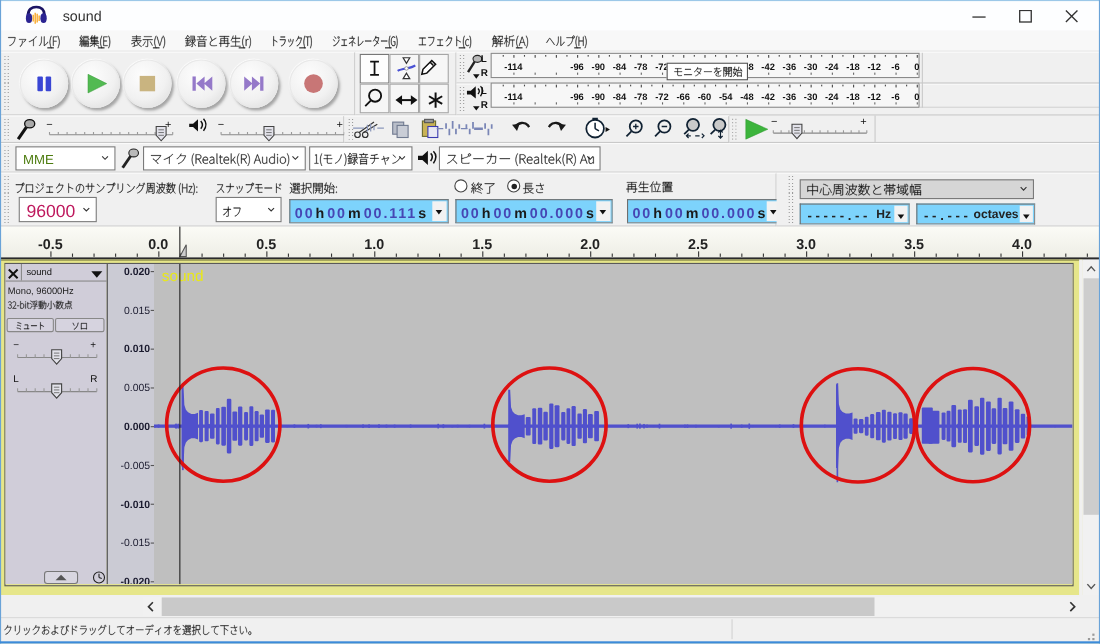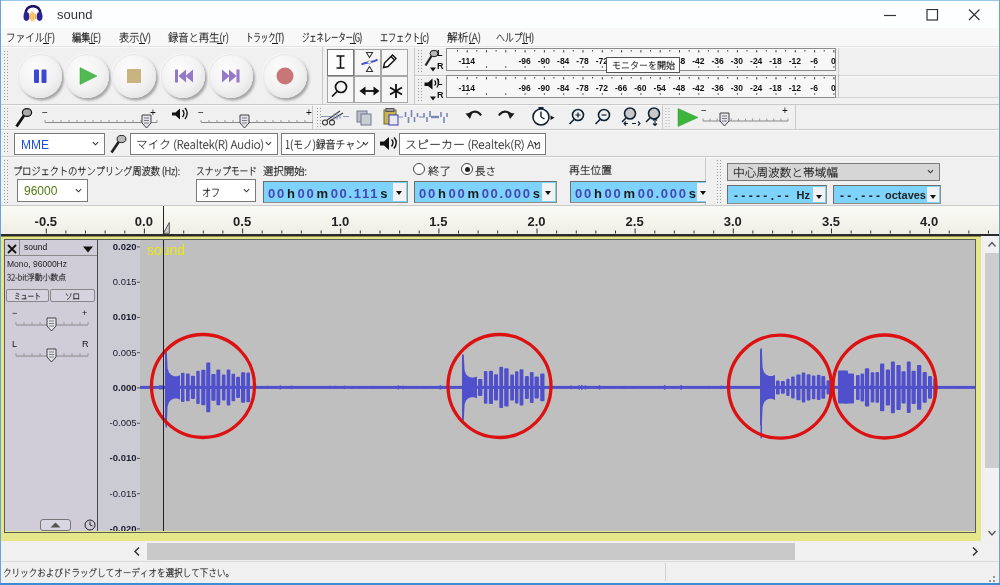--- a/index.html
+++ b/index.html
@@ -451,21 +451,21 @@
       <line x1="220.9" y1="13.5" x2="220.9" y2="16" stroke="#999" stroke-width="1"></line>
       <line x1="228.0" y1="13.5" x2="228.0" y2="16" stroke="#999" stroke-width="1"></line>
       <g transform="translate(160,8)">
         <path d="M0 0 h9 v8 l-4.5 5 l-4.5 -5 Z" fill="#e2e2ea" stroke="#444" stroke-width="1"></path>
 <path d="M2 3 h5 M2 5.5 h5 M2 8 h5" stroke="#666" stroke-width="0.8"></path>
       </g>
 </svg>
 <div class="tb" style="left:0;top:130px;width:1000px;height:27px;border-right:0;"></div>
 <div class="grip" style="left:3px;top:133px;height:21px;"></div>
 <div class="combo" style="left:14px;top:133px;width:91px;height:22px;">
-      <div style="position:absolute;left:6px;top:4px;font-size:12px;color:#1d4ed8;">MME</div>
+      <div style="position:absolute;left:6px;top:4px;font-size:12px;color:#4d7c0f;">MME</div>
       <svg class="chev" viewBox="0 0 8 8">
         <path d="M1 2.5 L4 5.5 L7 2.5" stroke="#333" stroke-width="1.2" fill="none"></path>
       </svg>
     </div>
 <svg class="abs" style="left:108px;top:133px" width="22" height="22" viewBox="0 0 22 22">
 <ellipse cx="13.5" cy="6" rx="4.4" ry="3.6" fill="#b9b9b9" stroke="#222" stroke-width="1"></ellipse>
 <path d="M10.8 8.8 L3.5 19.5" stroke="#222" stroke-width="2.6"></path>
     </svg>
 <div class="combo" style="left:130px;top:133px;width:148px;height:22px;">
       <svg class="chev" viewBox="0 0 8 8">
@@ -503,21 +503,21 @@
 <svg style="position:absolute;left:196px;top:162.9px;overflow:visible" width="63" height="16">
       <path transform="translate(0,12.1) scale(0.7922,1)" d="M8.4 -7.3Q8.4 -7.2 8.3 -7.1Q8.3 -7.0 8.3 -7.0Q8.1 -6.4 7.7 -5.8Q7.4 -5.1 7.0 -4.4Q6.5 -3.8 6.1 -3.3Q5.5 -2.7 4.8 -2.1Q4.1 -1.4 3.3 -0.9Q2.5 -0.4 1.6 0.0L1.4 -0.3Q2.3 -0.6 3.1 -1.1Q3.9 -1.7 4.6 -2.3Q5.3 -3.0 5.9 -3.6Q6.3 -4.1 6.7 -4.7Q7.1 -5.3 7.4 -5.9Q7.8 -6.6 7.9 -7.1Q7.9 -7.1 7.5 -7.1Q7.1 -7.1 6.6 -7.1Q6.1 -7.1 5.5 -7.1Q4.9 -7.1 4.4 -7.1Q3.9 -7.1 3.5 -7.1Q3.2 -7.1 3.1 -7.1Q2.9 -7.1 2.7 -7.1Q2.5 -7.1 2.3 -7.0Q2.2 -7.0 2.2 -7.0V-7.5Q2.2 -7.5 2.3 -7.4Q2.5 -7.4 2.7 -7.4Q2.9 -7.4 3.1 -7.4Q3.2 -7.4 3.5 -7.4Q3.8 -7.4 4.3 -7.4Q4.8 -7.4 5.4 -7.4Q5.9 -7.4 6.4 -7.4Q6.9 -7.4 7.3 -7.4Q7.6 -7.4 7.7 -7.4Q7.9 -7.4 8.0 -7.4Q8.1 -7.4 8.2 -7.4ZM6.2 -3.6Q6.7 -3.2 7.2 -2.7Q7.7 -2.3 8.1 -1.8Q8.6 -1.4 9.0 -0.9Q9.3 -0.5 9.6 -0.1L9.4 0.1Q9.0 -0.4 8.4 -1.0Q7.9 -1.6 7.3 -2.2Q6.6 -2.9 6.0 -3.4Z M16.6 -7.4Q16.6 -7.7 16.6 -8.0Q16.6 -8.2 16.6 -8.3H17.0Q17.0 -8.2 17.0 -8.0Q17.0 -7.7 17.0 -7.4Q17.0 -7.1 17.0 -6.6Q17.0 -6.2 17.0 -5.7Q17.0 -5.3 17.0 -5.0Q17.0 -4.0 16.8 -3.3Q16.6 -2.5 16.2 -1.9Q15.8 -1.2 15.3 -0.7Q14.7 -0.2 14.0 0.2L13.7 -0.0Q14.4 -0.4 14.9 -0.8Q15.5 -1.3 15.8 -1.9Q16.2 -2.5 16.4 -3.3Q16.6 -4.0 16.6 -5.0Q16.6 -5.3 16.6 -5.7Q16.6 -6.2 16.6 -6.6Q16.6 -7.1 16.6 -7.4ZM12.2 -5.7Q12.3 -5.7 12.5 -5.7Q12.7 -5.7 13.0 -5.7Q13.1 -5.7 13.5 -5.7Q13.9 -5.7 14.6 -5.7Q15.2 -5.7 16.0 -5.7Q16.7 -5.7 17.4 -5.7Q18.2 -5.7 18.8 -5.7Q19.4 -5.7 19.8 -5.7Q20.3 -5.7 20.3 -5.7Q20.5 -5.7 20.7 -5.7Q21.0 -5.7 21.0 -5.7V-5.3Q21.0 -5.3 20.7 -5.3Q20.5 -5.3 20.3 -5.3Q20.2 -5.3 19.8 -5.3Q19.4 -5.3 18.8 -5.3Q18.2 -5.3 17.4 -5.3Q16.7 -5.3 16.0 -5.3Q15.2 -5.3 14.6 -5.3Q14.0 -5.3 13.5 -5.3Q13.1 -5.3 13.0 -5.3Q12.7 -5.3 12.5 -5.3Q12.3 -5.3 12.2 -5.3Z M27.1 -6.1Q27.1 -6.0 27.3 -5.7Q27.4 -5.3 27.5 -5.0Q27.6 -4.6 27.8 -4.3Q27.9 -4.0 27.9 -3.8L27.6 -3.7Q27.6 -3.8 27.5 -4.2Q27.3 -4.5 27.2 -4.9Q27.1 -5.2 27.0 -5.5Q26.8 -5.9 26.8 -6.0ZM31.0 -5.7Q31.0 -5.6 30.9 -5.6Q30.9 -5.5 30.9 -5.4Q30.7 -4.4 30.3 -3.5Q29.9 -2.6 29.3 -1.9Q28.5 -0.9 27.6 -0.3Q26.7 0.3 25.8 0.6L25.5 0.3Q26.2 0.1 26.8 -0.2Q27.4 -0.6 28.0 -1.0Q28.6 -1.5 29.0 -2.0Q29.4 -2.5 29.7 -3.1Q30.1 -3.7 30.3 -4.4Q30.5 -5.1 30.6 -5.8ZM24.5 -5.6Q24.6 -5.5 24.7 -5.1Q24.8 -4.8 25.0 -4.4Q25.1 -4.1 25.3 -3.7Q25.4 -3.4 25.5 -3.2L25.2 -3.0Q25.1 -3.2 25.0 -3.6Q24.8 -4.0 24.7 -4.4Q24.5 -4.7 24.4 -5.0Q24.3 -5.4 24.2 -5.5Z M41.9 -7.7Q41.9 -7.4 42.1 -7.2Q42.4 -6.9 42.7 -6.9Q43.0 -6.9 43.3 -7.2Q43.5 -7.4 43.5 -7.7Q43.5 -8.1 43.3 -8.3Q43.0 -8.6 42.7 -8.6Q42.4 -8.6 42.1 -8.3Q41.9 -8.1 41.9 -7.7ZM41.5 -7.7Q41.5 -8.1 41.7 -8.3Q41.9 -8.6 42.1 -8.7Q42.4 -8.9 42.7 -8.9Q43.0 -8.9 43.3 -8.7Q43.5 -8.6 43.7 -8.3Q43.8 -8.1 43.8 -7.7Q43.8 -7.4 43.7 -7.2Q43.5 -6.9 43.3 -6.7Q43.0 -6.6 42.7 -6.6Q42.4 -6.6 42.1 -6.7Q41.9 -6.9 41.7 -7.2Q41.5 -7.4 41.5 -7.7ZM42.1 -7.1Q42.1 -7.1 42.1 -7.0Q42.1 -6.9 42.0 -6.8Q42.0 -6.3 41.8 -5.8Q41.7 -5.2 41.4 -4.7Q41.2 -4.1 41.0 -3.6Q40.7 -3.1 40.4 -2.7Q39.9 -2.1 39.3 -1.5Q38.7 -1.0 38.0 -0.6Q37.2 -0.2 36.2 0.2L35.9 -0.2Q36.9 -0.5 37.7 -0.8Q38.5 -1.2 39.1 -1.8Q39.7 -2.3 40.1 -2.9Q40.6 -3.4 40.9 -4.1Q41.2 -4.9 41.4 -5.6Q41.6 -6.4 41.7 -6.9Q41.6 -6.9 41.1 -6.9Q40.6 -6.9 40.0 -6.9Q39.3 -6.9 38.6 -6.9Q37.9 -6.9 37.2 -6.9Q36.6 -6.9 36.2 -6.9Q35.7 -6.9 35.6 -6.9Q35.3 -6.9 35.1 -6.9Q34.9 -6.9 34.7 -6.9V-7.3Q34.9 -7.3 35.0 -7.3Q35.1 -7.3 35.3 -7.3Q35.4 -7.3 35.6 -7.3Q35.7 -7.3 36.0 -7.3Q36.4 -7.3 36.9 -7.3Q37.4 -7.3 38.0 -7.3Q38.6 -7.3 39.2 -7.3Q39.8 -7.3 40.3 -7.3Q40.8 -7.3 41.1 -7.3Q41.5 -7.3 41.5 -7.3Q41.6 -7.3 41.7 -7.3Q41.8 -7.3 41.9 -7.3Z M46.1 -7.5Q46.3 -7.5 46.5 -7.5Q46.8 -7.5 47.0 -7.5Q47.2 -7.5 47.6 -7.5Q47.9 -7.5 48.5 -7.5Q49.0 -7.5 49.6 -7.5Q50.2 -7.5 50.7 -7.5Q51.2 -7.5 51.6 -7.5Q52.0 -7.5 52.2 -7.5Q52.4 -7.5 52.6 -7.5Q52.8 -7.5 53.0 -7.5V-7.1Q52.8 -7.2 52.6 -7.2Q52.5 -7.2 52.2 -7.2Q52.0 -7.2 51.6 -7.2Q51.2 -7.2 50.7 -7.2Q50.2 -7.2 49.6 -7.2Q49.0 -7.2 48.5 -7.2Q47.9 -7.2 47.6 -7.2Q47.2 -7.2 47.0 -7.2Q46.8 -7.2 46.5 -7.2Q46.3 -7.2 46.1 -7.1ZM49.0 -4.3Q49.0 -3.9 49.0 -3.5Q49.0 -3.0 49.0 -2.6Q49.0 -2.1 49.0 -1.8Q49.0 -1.5 49.0 -1.3Q49.0 -1.0 49.4 -0.7Q49.7 -0.4 50.6 -0.4Q51.4 -0.4 52.1 -0.4Q52.8 -0.5 53.5 -0.5L53.5 -0.2Q53.0 -0.2 52.6 -0.1Q52.1 -0.1 51.6 -0.1Q51.1 -0.1 50.6 -0.1Q49.9 -0.1 49.5 -0.2Q49.1 -0.4 48.9 -0.6Q48.7 -0.9 48.7 -1.2Q48.7 -1.6 48.7 -1.9Q48.7 -2.3 48.7 -2.7Q48.7 -3.1 48.7 -3.5Q48.7 -3.9 48.7 -4.4Q48.7 -4.5 48.7 -4.8Q48.7 -5.1 48.7 -5.5Q48.7 -5.8 48.7 -6.2Q48.7 -6.6 48.7 -6.9Q48.7 -7.2 48.7 -7.4L49.0 -7.3Q49.0 -7.2 49.0 -6.9Q49.0 -6.6 49.0 -6.2Q49.0 -5.8 49.0 -5.5Q49.0 -5.1 49.0 -4.8Q49.0 -4.5 49.0 -4.3ZM45.4 -4.4Q45.6 -4.4 45.8 -4.4Q46.1 -4.4 46.2 -4.4Q46.4 -4.4 46.8 -4.4Q47.2 -4.4 47.7 -4.4Q48.3 -4.4 49.0 -4.4Q49.7 -4.4 50.3 -4.4Q51.0 -4.4 51.6 -4.4Q52.2 -4.4 52.6 -4.4Q53.0 -4.4 53.1 -4.4Q53.3 -4.4 53.4 -4.4Q53.5 -4.4 53.7 -4.4Q53.8 -4.4 53.9 -4.4V-4.0Q53.7 -4.1 53.5 -4.1Q53.3 -4.1 53.1 -4.1Q53.0 -4.1 52.6 -4.1Q52.2 -4.1 51.6 -4.1Q51.0 -4.1 50.3 -4.1Q49.7 -4.1 49.0 -4.1Q48.3 -4.1 47.7 -4.1Q47.2 -4.1 46.8 -4.1Q46.4 -4.1 46.2 -4.1Q46.1 -4.1 45.8 -4.1Q45.6 -4.1 45.4 -4.0Z M56.2 -4.4Q56.4 -4.4 56.5 -4.4Q56.7 -4.4 57.0 -4.4Q57.2 -4.4 57.5 -4.4Q57.6 -4.4 57.9 -4.4Q58.3 -4.4 58.8 -4.4Q59.3 -4.4 59.9 -4.4Q60.5 -4.4 61.1 -4.4Q61.7 -4.4 62.2 -4.4Q62.8 -4.4 63.2 -4.4Q63.5 -4.4 63.7 -4.4Q64.1 -4.4 64.4 -4.4Q64.6 -4.4 64.8 -4.4V-4.0Q64.6 -4.0 64.3 -4.0Q64.1 -4.0 63.7 -4.0Q63.5 -4.0 63.2 -4.0Q62.8 -4.0 62.2 -4.0Q61.7 -4.0 61.1 -4.0Q60.5 -4.0 59.9 -4.0Q59.3 -4.0 58.8 -4.0Q58.3 -4.0 57.9 -4.0Q57.6 -4.0 57.5 -4.0Q57.1 -4.0 56.8 -4.0Q56.4 -4.0 56.2 -4.0Z M72.9 -7.6Q73.1 -7.5 73.2 -7.2Q73.4 -6.9 73.6 -6.6Q73.8 -6.3 73.9 -6.0L73.6 -5.8Q73.5 -6.1 73.4 -6.4Q73.2 -6.7 73.0 -7.0Q72.8 -7.3 72.6 -7.5ZM74.2 -8.2Q74.3 -8.0 74.5 -7.7Q74.7 -7.4 74.9 -7.1Q75.1 -6.8 75.2 -6.5L74.9 -6.4Q74.8 -6.6 74.6 -6.9Q74.4 -7.2 74.2 -7.5Q74.0 -7.8 73.9 -8.0ZM69.6 -0.8Q69.6 -0.9 69.6 -1.3Q69.6 -1.7 69.6 -2.4Q69.6 -3.1 69.6 -3.8Q69.6 -4.5 69.6 -5.2Q69.6 -5.9 69.6 -6.5Q69.6 -7.0 69.6 -7.2Q69.6 -7.4 69.6 -7.7Q69.6 -8.0 69.5 -8.2H70.0Q70.0 -8.0 69.9 -7.7Q69.9 -7.4 69.9 -7.2Q69.9 -6.7 69.9 -6.0Q69.9 -5.3 69.9 -4.6Q69.9 -3.9 69.9 -3.3Q69.9 -2.6 69.9 -2.0Q69.9 -1.5 69.9 -1.2Q69.9 -0.8 69.9 -0.8Q69.9 -0.6 69.9 -0.4Q69.9 -0.2 69.9 0.0Q70.0 0.2 70.0 0.3H69.6Q69.6 0.1 69.6 -0.2Q69.6 -0.5 69.6 -0.8ZM69.9 -5.3Q70.4 -5.1 71.0 -4.9Q71.7 -4.7 72.3 -4.4Q73.0 -4.1 73.6 -3.9Q74.2 -3.6 74.7 -3.3L74.6 -3.0Q74.1 -3.3 73.5 -3.5Q72.9 -3.8 72.2 -4.1Q71.5 -4.4 70.9 -4.6Q70.3 -4.8 69.9 -4.9Z" fill="#111" stroke="#111" stroke-width="0.38"></path>
     </svg>
 <svg style="position:absolute;left:263px;top:162.9px;overflow:visible" width="46" height="16">
       <path transform="translate(0,12.1) scale(0.9454,1)" d="M2.5 -4.7V-1.0H2.2V-4.4H0.6V-4.7ZM2.5 -1.2Q2.9 -0.5 3.8 -0.1Q4.6 0.2 5.7 0.2Q6.1 0.2 6.8 0.2Q7.4 0.3 8.1 0.2Q8.8 0.2 9.4 0.2Q10.0 0.2 10.5 0.2Q10.4 0.2 10.4 0.3Q10.4 0.3 10.4 0.4Q10.4 0.5 10.3 0.5Q9.9 0.5 9.3 0.5Q8.7 0.6 8.1 0.6Q7.4 0.6 6.8 0.6Q6.2 0.6 5.8 0.5Q4.6 0.5 3.7 0.2Q2.9 -0.2 2.3 -0.8Q1.9 -0.5 1.5 -0.1Q1.1 0.3 0.7 0.7L0.5 0.4Q0.9 0.1 1.3 -0.3Q1.8 -0.7 2.2 -1.2ZM0.8 -8.7 1.0 -8.9Q1.4 -8.6 1.7 -8.3Q2.1 -8.0 2.4 -7.6Q2.7 -7.3 2.8 -7.0L2.6 -6.8Q2.4 -7.1 2.1 -7.4Q1.8 -7.8 1.5 -8.1Q1.1 -8.4 0.8 -8.7ZM3.5 -4.3H10.1V-4.0H3.5ZM3.1 -2.7H10.4V-2.3H3.1ZM5.2 -5.3H5.6V-2.5H5.2ZM7.9 -5.3H8.2V-2.5H7.9ZM3.7 -7.3H6.0V-8.3H3.4V-8.6H6.3V-7.0H3.7ZM3.6 -7.3H3.9V-6.1Q3.9 -6.0 4.0 -5.9Q4.1 -5.9 4.4 -5.9Q4.4 -5.9 4.7 -5.9Q4.9 -5.9 5.1 -5.9Q5.4 -5.9 5.6 -5.9Q5.8 -5.9 5.9 -5.9Q6.2 -5.9 6.2 -6.0Q6.3 -6.1 6.3 -6.5Q6.4 -6.5 6.5 -6.5Q6.5 -6.4 6.6 -6.4Q6.6 -5.9 6.5 -5.7Q6.3 -5.6 6.0 -5.6Q5.9 -5.6 5.7 -5.6Q5.5 -5.6 5.2 -5.6Q4.9 -5.6 4.7 -5.6Q4.4 -5.6 4.4 -5.6Q4.1 -5.6 3.9 -5.6Q3.7 -5.6 3.6 -5.8Q3.6 -5.9 3.6 -6.1ZM7.3 -7.3H9.5V-8.3H7.0V-8.6H9.8V-7.0H7.3ZM7.2 -7.3H7.5V-6.1Q7.5 -6.0 7.6 -5.9Q7.7 -5.9 8.0 -5.9Q8.1 -5.9 8.4 -5.9Q8.6 -5.9 8.9 -5.9Q9.2 -5.9 9.4 -5.9Q9.7 -5.9 9.8 -5.9Q10.0 -5.9 10.1 -6.0Q10.2 -6.1 10.2 -6.6Q10.2 -6.6 10.3 -6.5Q10.4 -6.5 10.5 -6.5Q10.5 -5.9 10.3 -5.7Q10.2 -5.6 9.8 -5.6Q9.8 -5.6 9.5 -5.6Q9.3 -5.6 8.9 -5.6Q8.6 -5.6 8.4 -5.6Q8.1 -5.6 8.1 -5.6Q7.7 -5.6 7.5 -5.6Q7.3 -5.6 7.3 -5.8Q7.2 -5.9 7.2 -6.1ZM7.7 -1.8 7.9 -2.0Q8.3 -1.8 8.7 -1.5Q9.1 -1.3 9.5 -1.1Q9.8 -0.8 10.1 -0.6L9.8 -0.4Q9.5 -0.7 8.9 -1.1Q8.3 -1.5 7.7 -1.8ZM5.6 -2.0 5.9 -1.9Q5.5 -1.5 4.9 -1.1Q4.3 -0.7 3.8 -0.4Q3.8 -0.5 3.7 -0.5Q3.7 -0.5 3.6 -0.6Q3.6 -0.6 3.5 -0.7Q4.1 -0.9 4.6 -1.3Q5.2 -1.6 5.6 -2.0Z M16.1 -8.5H16.4V-4.7Q16.4 -4.1 16.4 -3.4Q16.3 -2.7 16.1 -1.9Q16.0 -1.2 15.6 -0.5Q15.3 0.2 14.7 0.8Q14.7 0.7 14.7 0.7Q14.6 0.7 14.6 0.6Q14.5 0.6 14.5 0.6Q15.0 0.0 15.4 -0.7Q15.7 -1.3 15.8 -2.0Q16.0 -2.7 16.0 -3.4Q16.1 -4.1 16.1 -4.7ZM18.6 -4.6Q18.8 -3.4 19.2 -2.4Q19.6 -1.4 20.3 -0.7Q20.9 0.1 21.7 0.5Q21.6 0.5 21.6 0.6Q21.5 0.6 21.5 0.7Q21.4 0.7 21.4 0.8Q20.6 0.3 20.0 -0.5Q19.4 -1.3 19.0 -2.3Q18.5 -3.3 18.3 -4.5ZM16.3 -8.5H21.0V-4.4H16.3V-4.7H20.7V-8.2H16.3ZM11.6 -6.8H15.4V-6.4H11.6ZM13.4 -9.1H13.7V0.2Q13.7 0.5 13.7 0.6Q13.6 0.7 13.4 0.7Q13.2 0.8 12.9 0.8Q12.5 0.8 11.9 0.8Q11.9 0.7 11.9 0.6Q11.8 0.5 11.8 0.5Q12.3 0.5 12.7 0.5Q13.1 0.5 13.2 0.5Q13.3 0.5 13.4 0.4Q13.4 0.4 13.4 0.2ZM11.5 -3.1Q12.0 -3.2 12.6 -3.4Q13.3 -3.6 14.0 -3.8Q14.7 -4.0 15.4 -4.2L15.5 -3.9Q14.5 -3.6 13.4 -3.3Q12.4 -3.0 11.6 -2.8Z M24.7 -4.3H30.3V-4.0H24.7ZM24.5 -2.4H30.6V-2.1H24.5ZM28.5 -4.2H28.8V0.6H28.5ZM26.1 -4.2H26.4V-2.3Q26.4 -2.0 26.4 -1.7Q26.3 -1.3 26.1 -0.9Q26.0 -0.5 25.7 -0.1Q25.4 0.4 24.9 0.7Q24.8 0.6 24.7 0.6Q24.7 0.5 24.6 0.4Q25.2 0.0 25.6 -0.5Q25.9 -1.0 26.0 -1.5Q26.1 -1.9 26.1 -2.3ZM23.3 -7.1H26.7V-6.7H23.3ZM28.3 -7.1H31.8V-6.7H28.3ZM31.6 -8.6H32.0V0.2Q32.0 0.4 31.9 0.5Q31.8 0.7 31.6 0.7Q31.4 0.8 31.0 0.8Q30.6 0.8 30.0 0.8Q30.0 0.7 30.0 0.7Q30.0 0.6 29.9 0.5Q29.9 0.5 29.9 0.4Q30.4 0.4 30.8 0.4Q31.3 0.4 31.4 0.4Q31.5 0.4 31.6 0.4Q31.6 0.3 31.6 0.2ZM23.3 -8.6H26.9V-5.1H23.3V-5.4H26.5V-8.3H23.3ZM31.8 -8.6V-8.3H28.4V-5.4H31.8V-5.1H28.1V-8.6ZM23.1 -8.6H23.4V0.8H23.1Z M38.6 -0.1H42.8V0.2H38.6ZM38.4 -3.5H42.9V0.7H42.6V-3.2H38.7V0.8H38.4ZM37.6 -5.1Q38.2 -5.2 39.1 -5.2Q40.0 -5.3 41.0 -5.3Q42.0 -5.4 43.0 -5.5L43.0 -5.2Q42.1 -5.1 41.1 -5.0Q40.1 -4.9 39.2 -4.9Q38.4 -4.8 37.7 -4.8ZM41.4 -7.3 41.7 -7.4Q42.1 -7.0 42.5 -6.5Q42.8 -5.9 43.1 -5.4Q43.4 -4.9 43.6 -4.5L43.3 -4.3Q43.1 -4.8 42.8 -5.3Q42.5 -5.8 42.2 -6.3Q41.8 -6.9 41.4 -7.3ZM40.0 -9.1 40.3 -9.0Q40.1 -8.4 39.8 -7.6Q39.5 -6.9 39.2 -6.2Q38.9 -5.5 38.7 -4.9L38.4 -5.0Q38.6 -5.4 38.8 -6.0Q39.0 -6.5 39.2 -7.0Q39.5 -7.6 39.6 -8.1Q39.8 -8.7 40.0 -9.1ZM33.5 -6.8H37.2V-6.4H33.5ZM35.4 -9.1 35.7 -9.1Q35.6 -8.3 35.4 -7.4Q35.1 -6.5 34.9 -5.6Q34.7 -4.7 34.5 -3.8Q34.3 -3.0 34.1 -2.4L33.8 -2.5Q34.0 -3.1 34.2 -3.9Q34.4 -4.8 34.6 -5.7Q34.8 -6.6 35.0 -7.5Q35.2 -8.4 35.4 -9.1ZM34.0 -3.0 34.2 -3.3Q34.9 -2.9 35.5 -2.5Q36.2 -2.1 36.8 -1.6Q37.3 -1.1 37.7 -0.7L37.5 -0.5Q37.1 -0.9 36.6 -1.3Q36.0 -1.8 35.3 -2.2Q34.7 -2.7 34.0 -3.0ZM37.1 -6.8H37.1L37.2 -6.8L37.4 -6.7Q37.2 -4.6 36.8 -3.1Q36.3 -1.7 35.5 -0.7Q34.8 0.3 33.9 0.8Q33.8 0.7 33.8 0.7Q33.7 0.6 33.6 0.5Q34.5 0.0 35.3 -0.9Q36.0 -1.8 36.4 -3.3Q36.9 -4.7 37.1 -6.7Z M45.3 -4.6Q45.1 -4.6 45.0 -4.7Q44.8 -4.8 44.8 -5.0Q44.8 -5.3 45.0 -5.4Q45.1 -5.5 45.3 -5.5Q45.4 -5.5 45.6 -5.4Q45.7 -5.3 45.7 -5.0Q45.7 -4.8 45.6 -4.7Q45.4 -4.6 45.3 -4.6ZM45.3 0.1Q45.1 0.1 45.0 0.0Q44.8 -0.1 44.8 -0.3Q44.8 -0.6 45.0 -0.7Q45.1 -0.8 45.3 -0.8Q45.4 -0.8 45.6 -0.7Q45.7 -0.6 45.7 -0.3Q45.7 -0.1 45.6 0.0Q45.4 0.1 45.3 0.1Z" fill="#111" stroke="#111" stroke-width="0.32"></path>
     </svg>
 <svg style="position:absolute;left:569px;top:162.4px;overflow:visible" width="45" height="16">
       <path transform="translate(0,12.1) scale(0.9773,1)" d="M0.5 -2.4H10.5V-2.0H0.5ZM0.9 -8.4H10.1V-8.1H0.9ZM2.1 -4.5H8.9V-4.2H2.1ZM8.8 -6.6H9.1V0.2Q9.1 0.4 9.0 0.5Q8.9 0.7 8.7 0.7Q8.5 0.8 8.1 0.8Q7.6 0.8 6.9 0.8Q6.9 0.7 6.9 0.6Q6.8 0.5 6.8 0.4Q7.2 0.5 7.6 0.5Q7.9 0.5 8.2 0.4Q8.4 0.4 8.5 0.4Q8.7 0.4 8.7 0.4Q8.8 0.3 8.8 0.2ZM1.9 -6.6H8.9V-6.3H2.2V0.8H1.9ZM5.3 -8.3H5.6V-2.2H5.3Z M13.3 -6.9H20.9V-6.5H13.3ZM12.8 -3.6H20.5V-3.3H12.8ZM11.7 0.1H21.4V0.4H11.7ZM16.4 -9.1H16.7V0.2H16.4ZM14.0 -8.9 14.3 -8.8Q14.0 -8.0 13.7 -7.2Q13.4 -6.4 13.0 -5.7Q12.6 -5.0 12.2 -4.5Q12.1 -4.6 12.1 -4.6Q12.0 -4.6 12.0 -4.7Q11.9 -4.7 11.9 -4.7Q12.3 -5.2 12.7 -5.9Q13.1 -6.6 13.4 -7.3Q13.7 -8.1 14.0 -8.9Z M28.6 -9.0H28.9V-6.6H28.6ZM25.4 -6.8H32.2V-6.5H25.4ZM26.5 -5.5 26.8 -5.5Q27.0 -4.7 27.2 -3.9Q27.4 -3.0 27.6 -2.2Q27.7 -1.4 27.8 -0.9L27.5 -0.8Q27.4 -1.4 27.3 -2.2Q27.1 -3.0 26.9 -3.8Q26.7 -4.7 26.5 -5.5ZM30.8 -5.6 31.2 -5.5Q31.0 -4.9 30.8 -4.1Q30.5 -3.4 30.3 -2.6Q30.1 -1.9 29.8 -1.2Q29.6 -0.5 29.4 0.1L29.1 -0.0Q29.3 -0.5 29.5 -1.2Q29.8 -1.9 30.0 -2.7Q30.3 -3.5 30.5 -4.2Q30.7 -5.0 30.8 -5.6ZM25.1 -0.1H32.5V0.2H25.1ZM25.3 -9.1 25.6 -9.0Q25.2 -8.1 24.7 -7.2Q24.3 -6.3 23.7 -5.6Q23.1 -4.8 22.5 -4.2Q22.5 -4.3 22.5 -4.3Q22.4 -4.4 22.4 -4.4Q22.3 -4.5 22.3 -4.5Q22.9 -5.1 23.4 -5.8Q24.0 -6.5 24.5 -7.4Q24.9 -8.2 25.3 -9.1ZM24.1 -6.5 24.4 -6.8 24.4 -6.8V0.7H24.1Z M40.0 -8.3V-7.0H42.4V-8.3ZM37.3 -8.3V-7.0H39.7V-8.3ZM34.7 -8.3V-7.0H37.0V-8.3ZM34.4 -8.6H42.7V-6.7H34.4ZM33.8 -5.9H43.2V-5.6H33.8ZM34.6 -0.1H43.5V0.2H34.6ZM34.5 -4.5H34.8V0.8H34.5ZM36.6 -3.2V-2.4H41.8V-3.2ZM36.6 -2.1V-1.2H41.8V-2.1ZM36.6 -4.4V-3.6H41.8V-4.4ZM36.3 -4.7H42.2V-0.9H36.3ZM38.6 -6.8 38.9 -6.7Q38.8 -6.2 38.7 -5.6Q38.6 -5.0 38.5 -4.6H38.2Q38.3 -5.0 38.4 -5.6Q38.5 -6.2 38.6 -6.8Z" fill="#111" stroke="#111" stroke-width="0.31"></path>
     </svg>
 <div class="combo" style="left:17px;top:179px;width:71px;height:23px;">
-      <div style="position:absolute;left:6px;top:4px;font-size:12px;color:#4d7c0f;">96000</div>
+      <div style="position:absolute;left:6px;top:4px;font-size:16px;color:#be185d;">96000</div>
       <svg class="chev" viewBox="0 0 8 8">
         <path d="M1 2.5 L4 5.5 L7 2.5" stroke="#333" stroke-width="1.2" fill="none"></path>
       </svg>
     </div>
 <div class="combo" style="left:196px;top:179px;width:60px;height:23px;">
       <svg class="chev" viewBox="0 0 8 8">
         <path d="M1 2.5 L4 5.5 L7 2.5" stroke="#333" stroke-width="1.2" fill="none"></path>
       </svg>
     </div>
 <svg style="position:absolute;left:202px;top:184.3px;overflow:visible" width="20" height="17">

